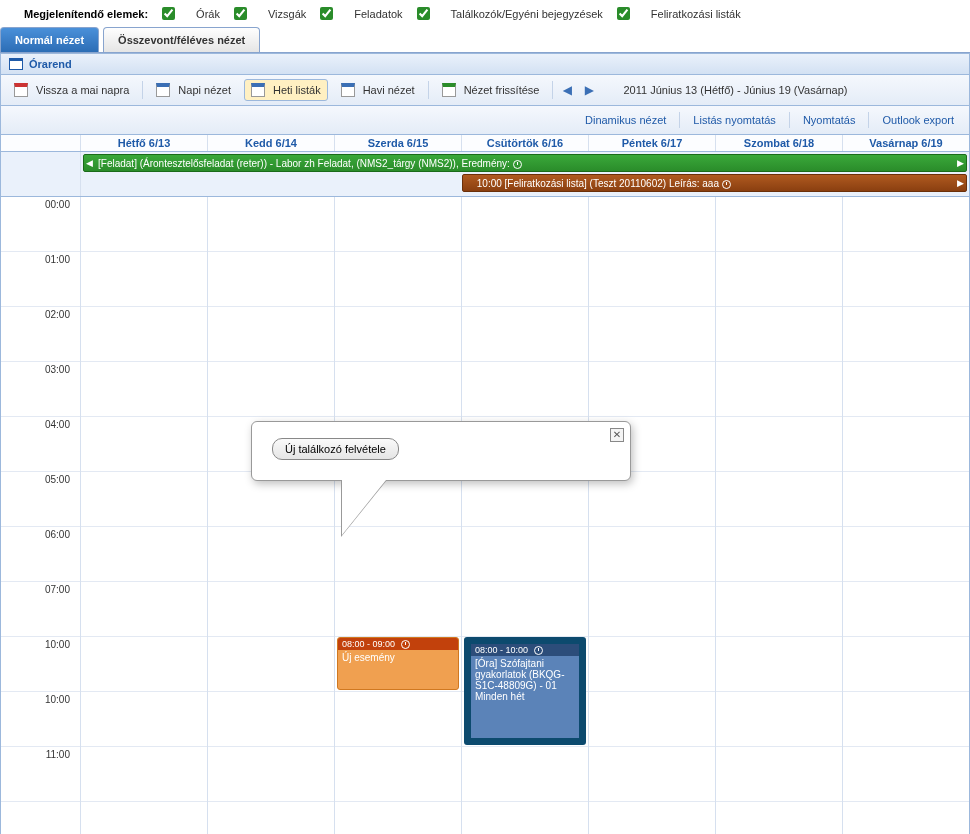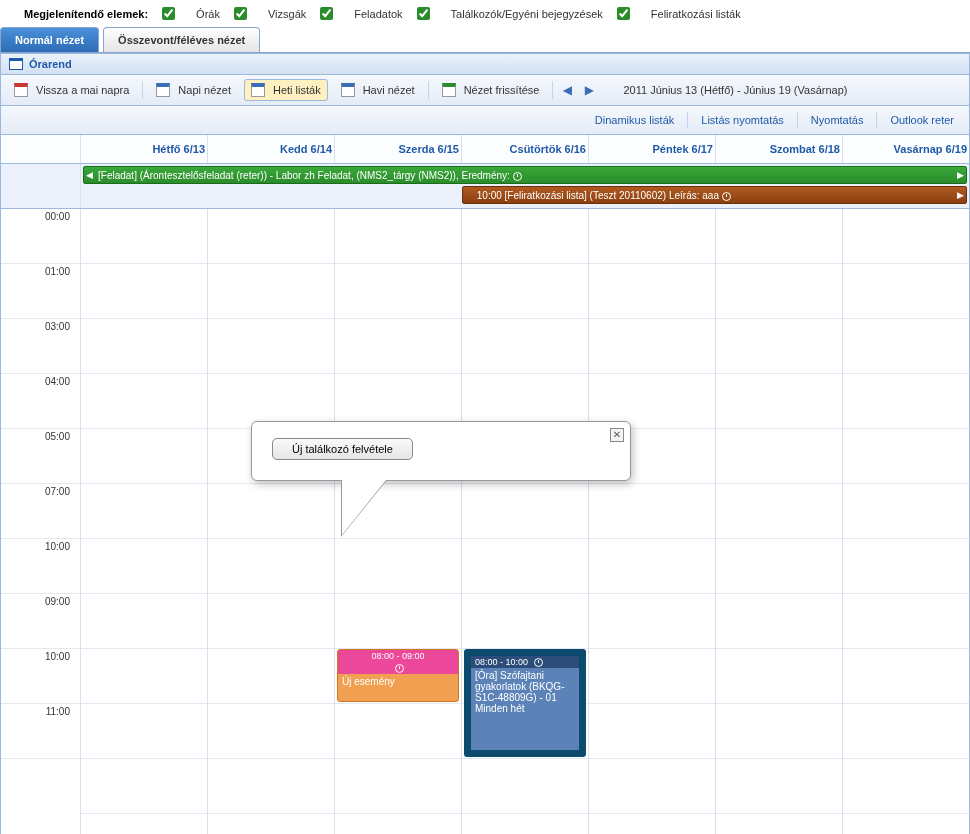--- a/index.html
+++ b/index.html
@@ -33,21 +33,21 @@
   .toolbar-sep { width: 1px; height: 18px; background: #c4d3e8; }
   
   .toolbar2 { background: linear-gradient(#f5f8fd,#e4ecf7); border-bottom: 1px solid #9cb8dc; padding: 4px 6px; display: flex; justify-content: flex-end; gap: 2px; }
   .link-btn { padding: 3px 8px; color: #1f5aa8; cursor: pointer; border: 1px solid transparent; border-radius: 3px; }
   .link-sep { width:1px; background:#c4d3e8; margin:2px 2px; }
   
   
   .cal-wrap { position: relative; }
   .dayhdr-row { display: flex; border-bottom: 1px solid #9cb8dc; background: #fcfdff; }
   .time-gutter { width: 80px; flex: none; border-right: 1px solid #d6e0ef; }
-  .dayhdr { flex: 1; text-align: right; padding: 8px 2px; color: #1f5aa8; font-weight: bold; border-right: 1px solid #d6e0ef; }
+  .dayhdr { flex: 1; text-align: center; padding: 2px 2px; color: #1f5aa8; font-weight: bold; border-right: 1px solid #d6e0ef; }
   .dayhdr:last-child { border-right: none; }
   
   
   .allday-area { border-bottom: 1px solid #9cb8dc; background: #eaf1fb; display: flex; }
   .allday-content { flex: 1; position: relative; padding: 2px; }
   .allday-event { position: relative; height: 18px; margin-bottom: 2px; border-radius: 2px; color: #fff; font-size: 10px; line-height: 18px; padding: 0 14px; overflow: hidden; white-space: nowrap; }
   .ev-green { background: linear-gradient(#3aa83a,#2a8c2a); border:1px solid #1a6b1a; }
   .ev-brown { background: linear-gradient(#b05a20,#8a3f10); border:1px solid #6b300a; }
   .ev-arrow-l { position:absolute; left:2px; top:50%; transform:translateY(-50%); font-size:9px; }
   .ev-arrow-r { position:absolute; right:2px; top:50%; transform:translateY(-50%); font-size:9px; }
@@ -61,30 +61,30 @@
   .day-cols { flex: 1; display: flex; position: relative; }
   .day-col { flex: 1; border-right: 1px solid #d6e0ef; position: relative; }
   .day-col:last-child { border-right: none; }
   .hour-line { height: 55px; border-bottom: 1px solid #e3e9f3; }
   
   
   .timed-event { position: absolute; left: 2px; right: 2px; border-radius: 3px; overflow: hidden; color: #fff; font-size: 10px; }
   .te-orange { background: #f0a050; border: 1px solid #d07820; }
   .te-blue { background: #5b83b8; border: 7px solid #0c4a6e; }
   .te-head { padding: 1px 4px; font-size: 9px; display:flex; align-items:center; gap:3px; }
-  .te-orange .te-head { background: #ec4899; flex-direction: column; }
+  .te-orange .te-head { background: #c2410c; }
   .te-blue .te-head { background: #2c4d7a; }
   .te-body { padding: 2px 4px; }
   
   
   .popup { position: absolute; background: #fff; border: 1px solid #999; border-radius: 6px; box-shadow: 2px 3px 8px rgba(0,0,0,0.25); padding: 16px 20px 20px 20px; width: 380px; z-index: 100; }
   .popup-close { position: absolute; top: 6px; right: 6px; width: 14px; height: 14px; border: 1px solid #888; background: #f4f4f4; font-size: 10px; line-height: 12px; text-align: center; cursor: pointer; color:#555; }
   .popup-row { margin-bottom: 16px; }
   .popup-label { font-weight: bold; display: inline-block; width: 44px; }
-  .popup-btn { padding: 4px 19px; border: 1px solid #888; background: linear-gradient(#fafafa,#e5e5e5); border-radius: 5px; cursor: pointer; font-size: 11px; }
+  .popup-btn { padding: 4px 12px; border: 1px solid #888; background: linear-gradient(#fafafa,#e5e5e5); border-radius: 10px; cursor: pointer; font-size: 11px; }
   .popup-tail-border { position:absolute; bottom:-57px; left:89px; border-left: 0px solid transparent; border-right: 46px solid transparent; border-top: 57px solid #999; }
   .popup-tail-fill { position:absolute; bottom:-55px; left:90px; border-left: 0px solid transparent; border-right: 44px solid transparent; border-top: 55px solid #fff; }
 </style>
 </head>
 <body>
 
 <div class="filter-row">
   <span class="filter-label">Megjelenítendő elemek:</span>
   <label class="filter-item">
       <input type="checkbox" checked="" style="">
@@ -142,27 +142,27 @@
         <span class="mini-cal green"></span>
         <span>Nézet frissítése</span>
       </div>
     <div class="toolbar-sep"></div>
     <span class="arrow-btn">◀</span>
     <span class="arrow-btn">▶</span>
     <span class="toolbar-range">2011 Június 13 (Hétfő) - Június 19 (Vasárnap)</span>
   </div>
 
   <div class="toolbar2">
-    <div class="link-btn">Dinamikus listák</div>
+    <div class="link-btn">Dinamikus nézet</div>
     <div class="link-sep"></div>
     <div class="link-btn">Listás nyomtatás</div>
     <div class="link-sep"></div>
     <div class="link-btn">Nyomtatás</div>
     <div class="link-sep"></div>
-    <div class="link-btn">Outlook reter</div>
+    <div class="link-btn">Outlook export</div>
   </div>
 
   <div class="cal-wrap">
 
     <div class="dayhdr-row">
       <div class="time-gutter"></div>
       <div class="dayhdr">Hétfő 6/13</div>
       <div class="dayhdr">Kedd 6/14</div>
       <div class="dayhdr">Szerda 6/15</div>
       <div class="dayhdr">Csütörtök 6/16</div>
@@ -183,26 +183,27 @@
           <span>10:00 [Feliratkozási lista] (Teszt 20110602) Leírás: aaa</span><span class="ev-clock"></span>
           <span class="ev-arrow-r">▶</span>
         </div>
       </div>
     </div>
 
     <div class="grid">
       <div class="time-col">
         <div class="time-slot">00:00</div>
         <div class="time-slot">01:00</div>
+        <div class="time-slot">02:00</div>
         <div class="time-slot">03:00</div>
         <div class="time-slot">04:00</div>
         <div class="time-slot">05:00</div>
+        <div class="time-slot">06:00</div>
         <div class="time-slot">07:00</div>
         <div class="time-slot">10:00</div>
-        <div class="time-slot">09:00</div>
         <div class="time-slot">10:00</div>
         <div class="time-slot">11:00</div>
       </div>
       <div class="day-cols">
         <div class="day-col">
           <div class="hour-line"></div>
             <div class="hour-line"></div>
             <div class="hour-line"></div>
             <div class="hour-line"></div>
             <div class="hour-line"></div>

